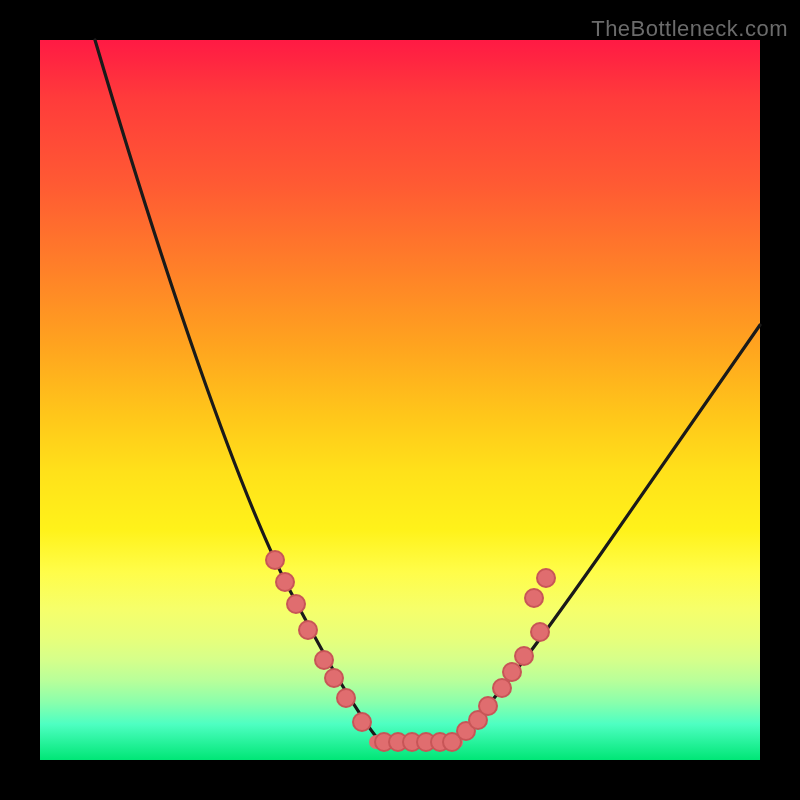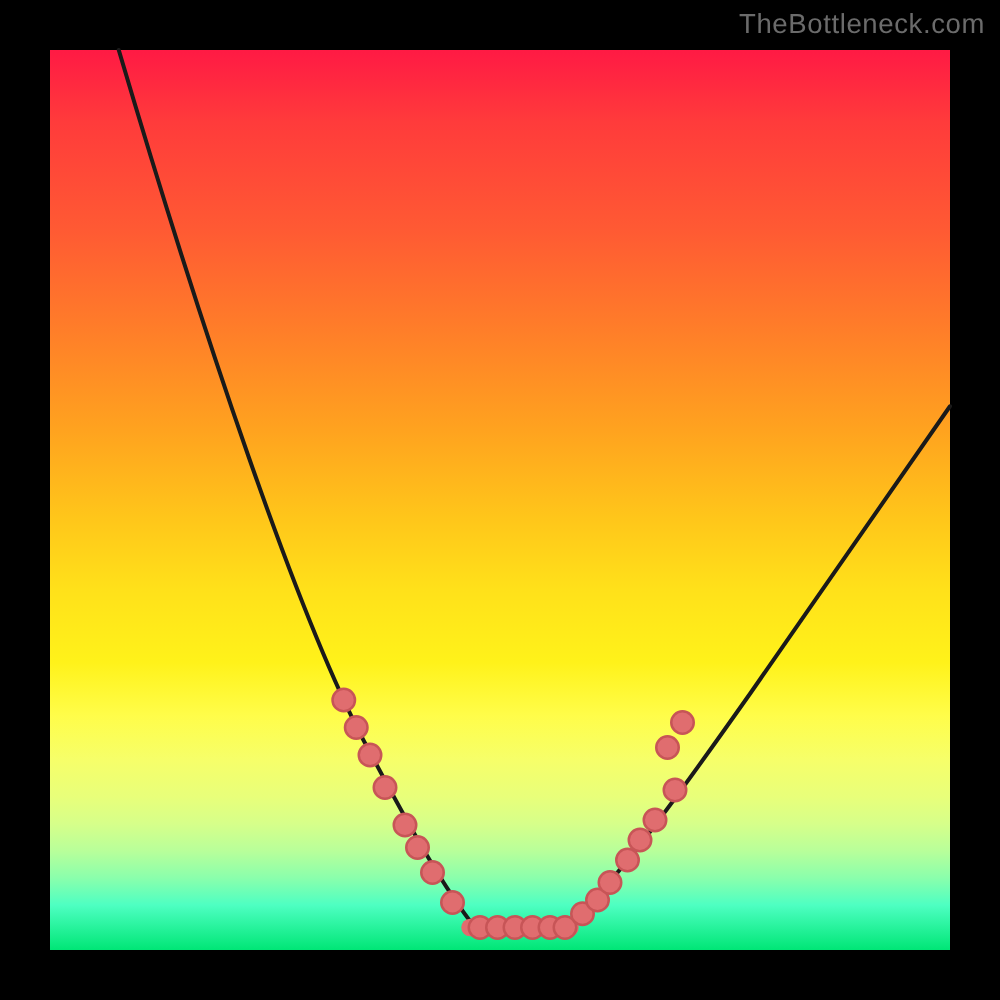--- a/index.html
+++ b/index.html
@@ -41,21 +41,21 @@
       #e8ff7a 83%,
       #d6ff8a 86%,
       #b8ff9a 89%,
       #8affac 92%,
       #4effc2 95%,
       #00e676 100%
     );
   }
   .watermark {
     position: absolute;
-    top: 6px;
+    top: 16px;
     right: 12px;
     color: #6b6b6b;
     font-size: 22px;
     letter-spacing: 0.5px;
     font-weight: 500;
     user-select: none;
   }
   svg.curves {
     position: absolute;
     left: 0;

